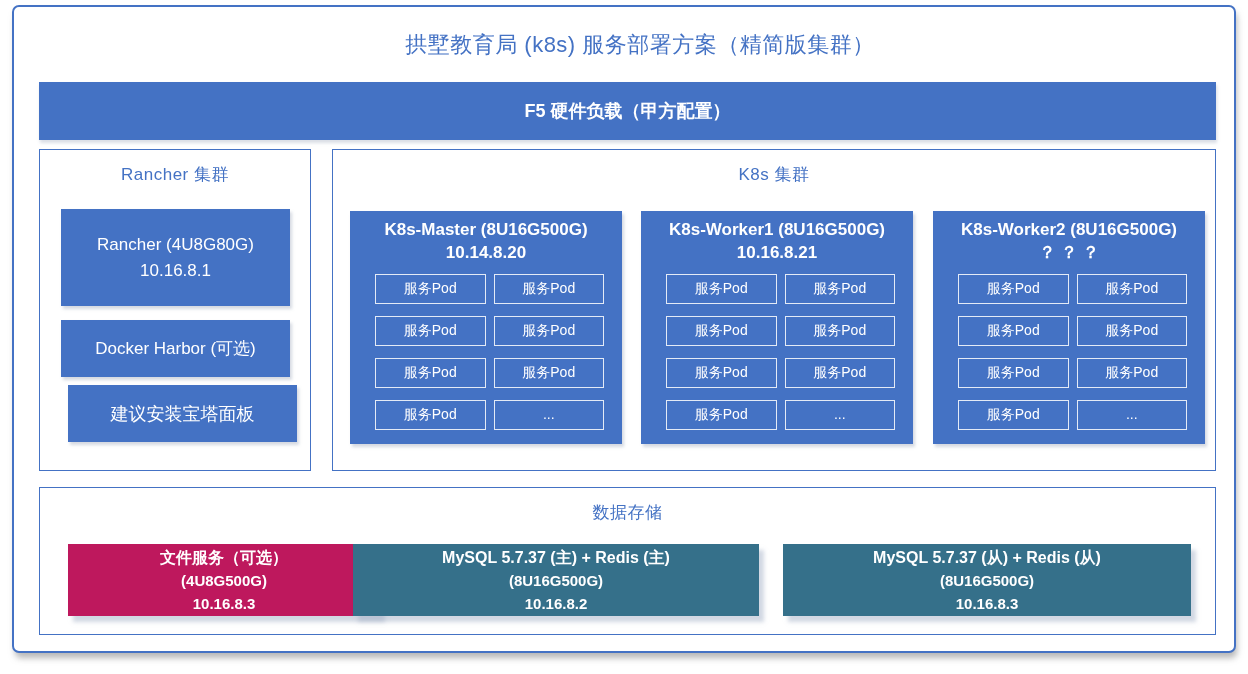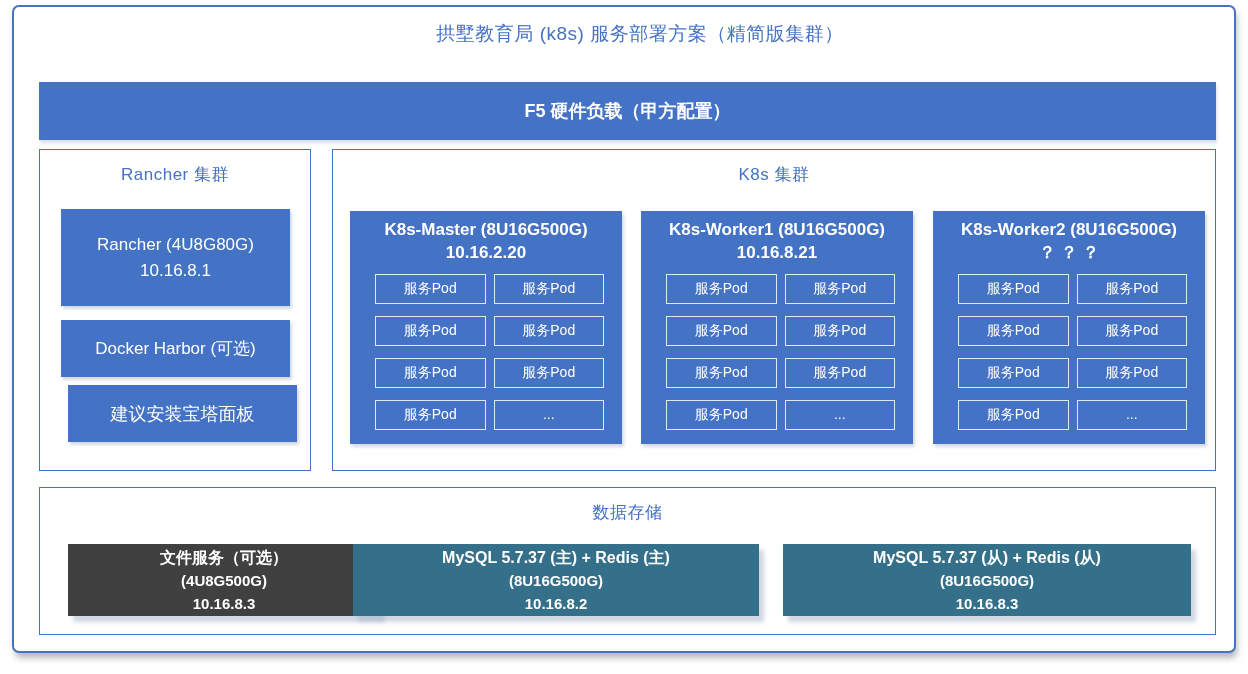--- a/index.html
+++ b/index.html
@@ -11,22 +11,22 @@
   .canvas { position: relative; width: 1248px; height: 674px; background: #fff; }
 
   
   .outer-frame {
     position: absolute; left: 12px; top: 5px; width: 1224px; height: 648px;
     background: #fff; border: 2px solid #4472C4; border-radius: 7px;
     box-shadow: 2px 6px 6px -1px rgba(125,125,125,0.55);
   }
 
   .main-title {
-    position: absolute; left: 0; top: 14px; width: 100%;
-    text-align: center; color: #4472C4; font-size: 19px; letter-spacing: 0.5px; padding-left: 32px;
+    position: absolute; left: 0; top: 23px; width: 100%;
+    text-align: center; color: #4472C4; font-size: 22px; letter-spacing: 0.5px; padding-left: 32px;
   }
 
   .f5-banner {
     position: absolute; left: 25px; top: 63px; width: 1177px; height: 58px;
     background: #4472C4; color: #fff; font-size: 18px; font-weight: 600;
     display: flex; align-items: center; justify-content: center;
     box-shadow: 1px 3px 3px rgba(150,160,180,0.35);
     margin-top: 12px;
   }
 
@@ -74,21 +74,21 @@
     background: #4472C4; border: 1.5px solid #E3EAF6; color: #fff;
     font-size: 14px; text-align: center; line-height: 26px;
   }
 
   .storage-box {
     position: absolute; top: 56px; height: 72px; color: #fff; font-weight: 700;
     display: flex; flex-direction: column; align-items: center; justify-content: center;
     text-align: center; font-size: 15px; line-height: 23px;
     box-shadow: 5px 6px 4px rgba(165,178,200,0.5);
   }
-  .storage-purple { left: 28px;  width: 312px; background: #404040; }
+  .storage-purple { left: 28px;  width: 312px; background: #be185d; }
   .storage-teal-1 { left: 313px; width: 406px; background: #35708A; }
   .storage-teal-2 { left: 743px; width: 408px; background: #35708A; }
   .storage-box .line-0 { font-size: 16px; }
 </style>
 </head>
 <body>
 
 <div class="canvas">
   <div class="outer-frame">
 
@@ -110,21 +110,21 @@
       <div class="blue-box r-baota">
         <span>建议安装宝塔面板</span>
       </div>
     </div>
 
     <div class="section-container k8s-container">
       <div class="section-title">K8s 集群</div>
 
       <div class="node node-0">
         <div class="node-name">K8s-Master (8U16G500G)</div>
-        <div class="node-ip">10.16.2.20</div>
+        <div class="node-ip">10.14.8.20</div>
         <div class="pod-grid">
           <div class="pod-cell">服务Pod</div>
           <div class="pod-cell">服务Pod</div>
           <div class="pod-cell">服务Pod</div>
           <div class="pod-cell">服务Pod</div>
           <div class="pod-cell">服务Pod</div>
           <div class="pod-cell">服务Pod</div>
           <div class="pod-cell">服务Pod</div>
           <div class="pod-cell">...</div>
         </div>

